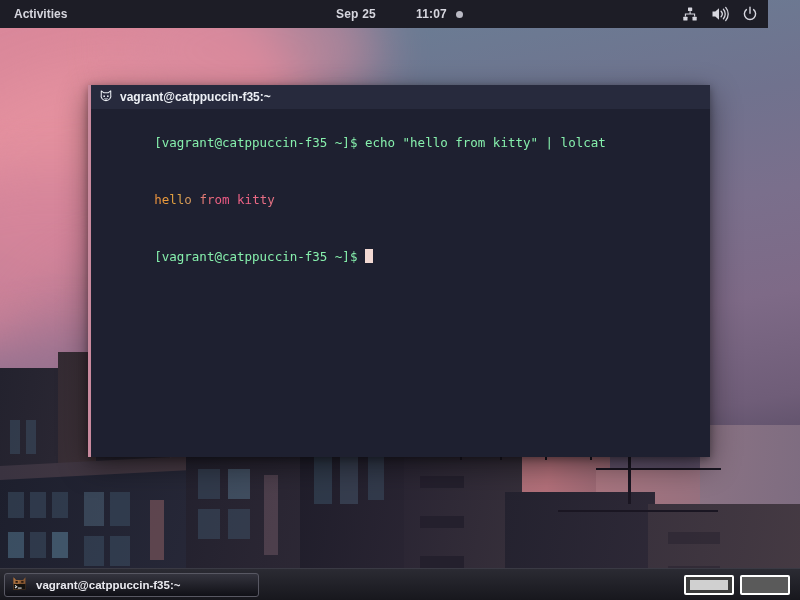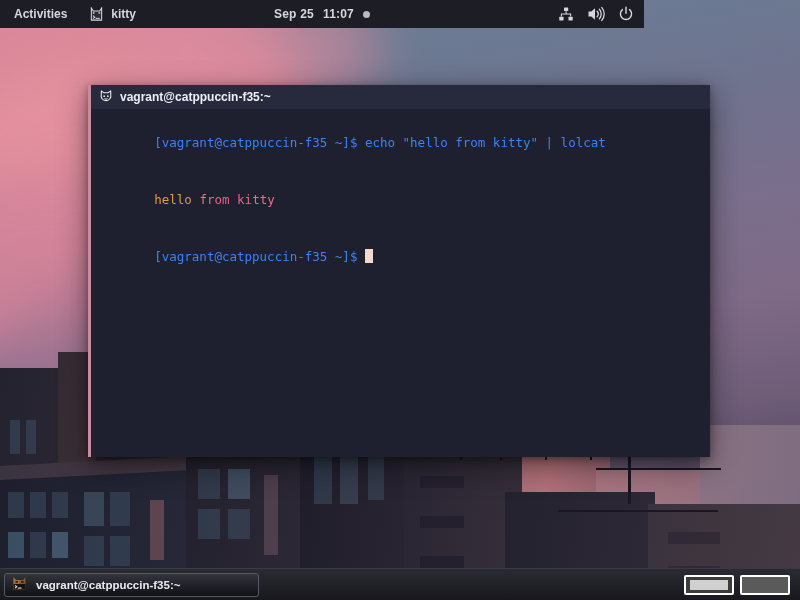--- a/index.html
+++ b/index.html
@@ -69,41 +69,41 @@
   .post {
     position: absolute;
     width: 2px;
     background: #1a1622;
   }
 
   
   #topbar {
     position: absolute;
     left: 0; top: 0;
-    width: 644px; height: 28px;
+    width: 768px; height: 28px;
     background: #1d1d26;
     display: flex;
     align-items: center;
     color: #d6d6de;
     font-size: 12px;
     font-weight: bold;
     z-index: 50;
   }
   .tb-activities { padding: 0 10px 0 14px; height: 28px; display: flex; align-items: center; cursor: pointer; }
   .tb-app { display: flex; align-items: center; gap: 7px; padding: 0 12px; height: 28px; cursor: pointer; }
   .tb-clock {
     position: absolute;
     left: 0; right: 0;
     display: flex; align-items: center; justify-content: center;
     gap: 9px;
     height: 28px;
     pointer-events: none;
   }
   .tb-clock > * { pointer-events: auto; }
-  .tb-date, .tb-time { letter-spacing: .2px; }
+  .tb-date, .tb-time { letter-spacing: .2px; margin-left: 31px; }
   .tb-dot {
     width: 7px; height: 7px; border-radius: 50%;
     background: #babac4;
     display: inline-block;
   }
   .tb-right {
     position: absolute;
     right: 10px;
     display: flex; align-items: center; gap: 13px;
     height: 28px;
@@ -144,21 +144,21 @@
   #term-body {
     flex: 1 1 auto;
     background: #1e2030;
     padding: 5px 0 0 3px;
     font-family: "DejaVu Sans Mono", monospace;
     font-size: 12.5px;
     line-height: 19px;
     overflow: hidden;
   }
   .tline { white-space: pre; }
-  .c-prompt { color: #3b82f6; }
+  .c-prompt { color: #86efac; }
   .cursor {
     display: inline-block;
     width: 8px; height: 14px;
     background: #f2d9d3;
     vertical-align: -2px;
   }
 
   
   #taskbar {
     position: absolute;
@@ -296,32 +296,20 @@
       <div class="rail" style="left:558px; bottom:88px; width:160px;"></div>
     </div>
   </div>
 
   <div id="topbar">
 
     <div class="tb-activities">
       <span>Activities</span>
     </div>
 
-    <div class="tb-app">
-      <span class="kitty-mini">
-        <svg width="15" height="15" viewBox="0 0 16 16">
-          <path d="M2.5 1 L4.5 4.3 L11.5 4.3 L13.5 1 L13.5 5 L13.5 14 L2.5 14 L2.5 5 Z" fill="#2b2b33" stroke="#d6d6de" stroke-width="1.1"></path>
-          <rect x="4" y="5.6" width="1.9" height="1.5" fill="#d6d6de"></rect>
-          <rect x="10.1" y="5.6" width="1.9" height="1.5" fill="#d6d6de"></rect>
-          <path d="M4.3 9.3 L6.1 10.8 L4.3 12.3" fill="none" stroke="#d6d6de" stroke-width="1.1"></path>
-          <rect x="7" y="11.5" width="4.5" height="1.1" fill="#d6d6de"></rect>
-        </svg>
-      </span>
-      <span>kitty</span>
-    </div>
 
     <div class="tb-clock">
       <span class="tb-date">Sep 25</span>
       <span class="tb-time">11:07</span>
       <span class="tb-dot"></span>
     </div>
 
     <div class="tb-right">
       <span>
         <svg width="16" height="16" viewBox="0 0 16 16">

